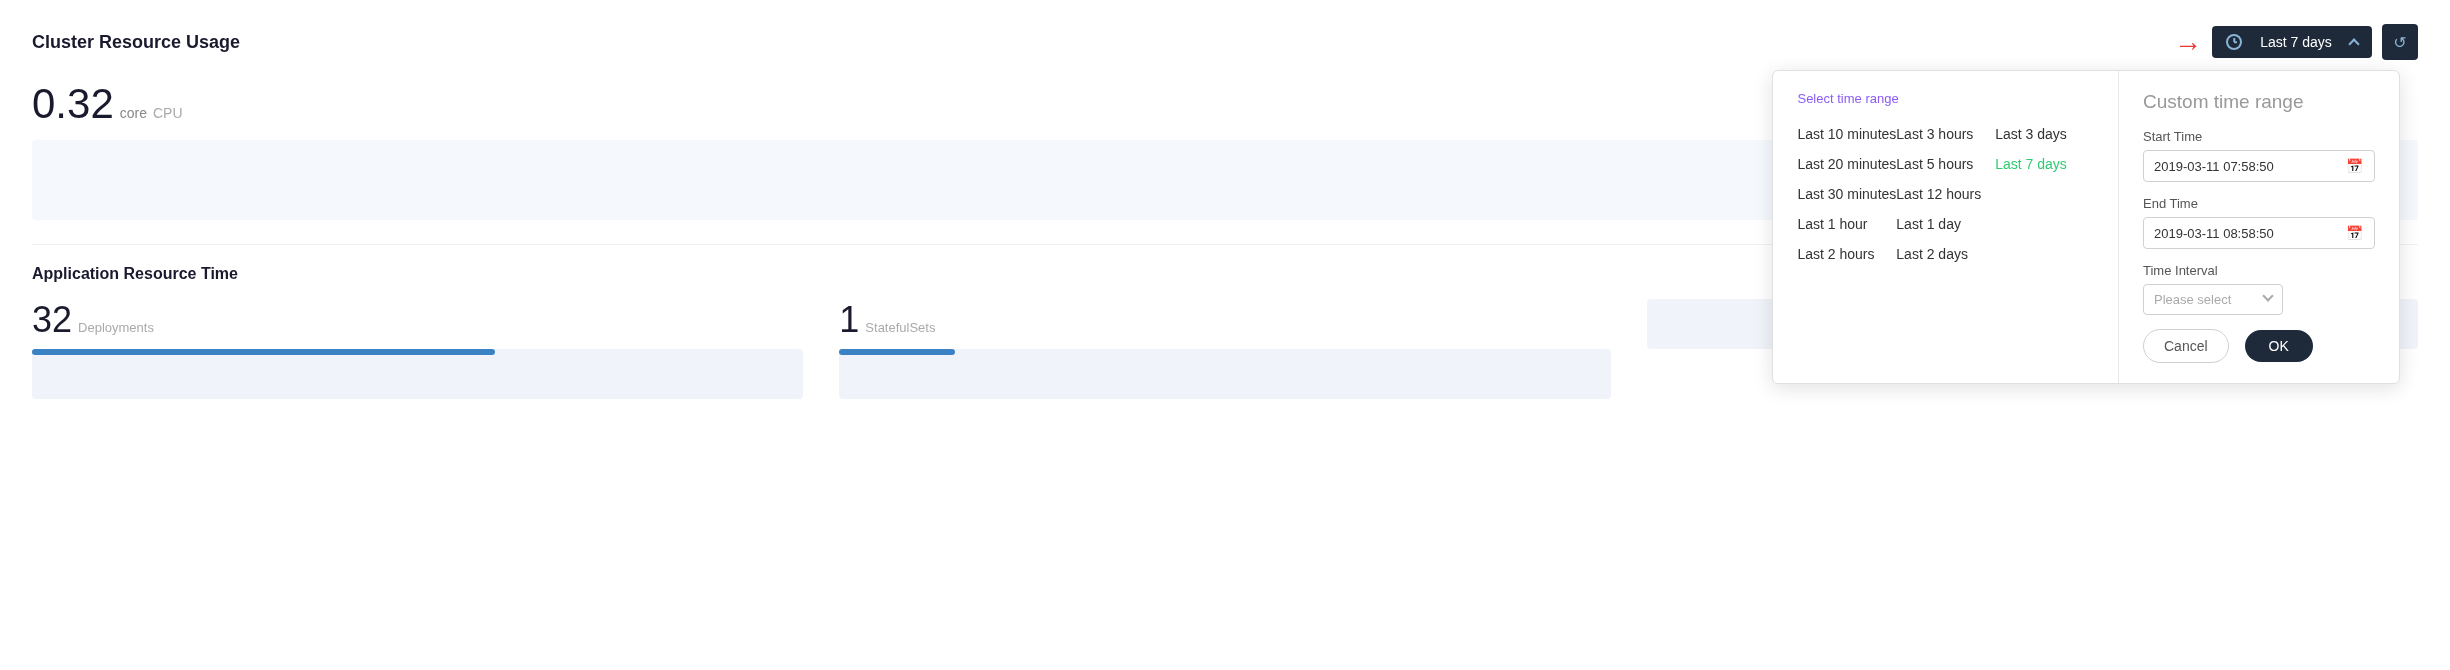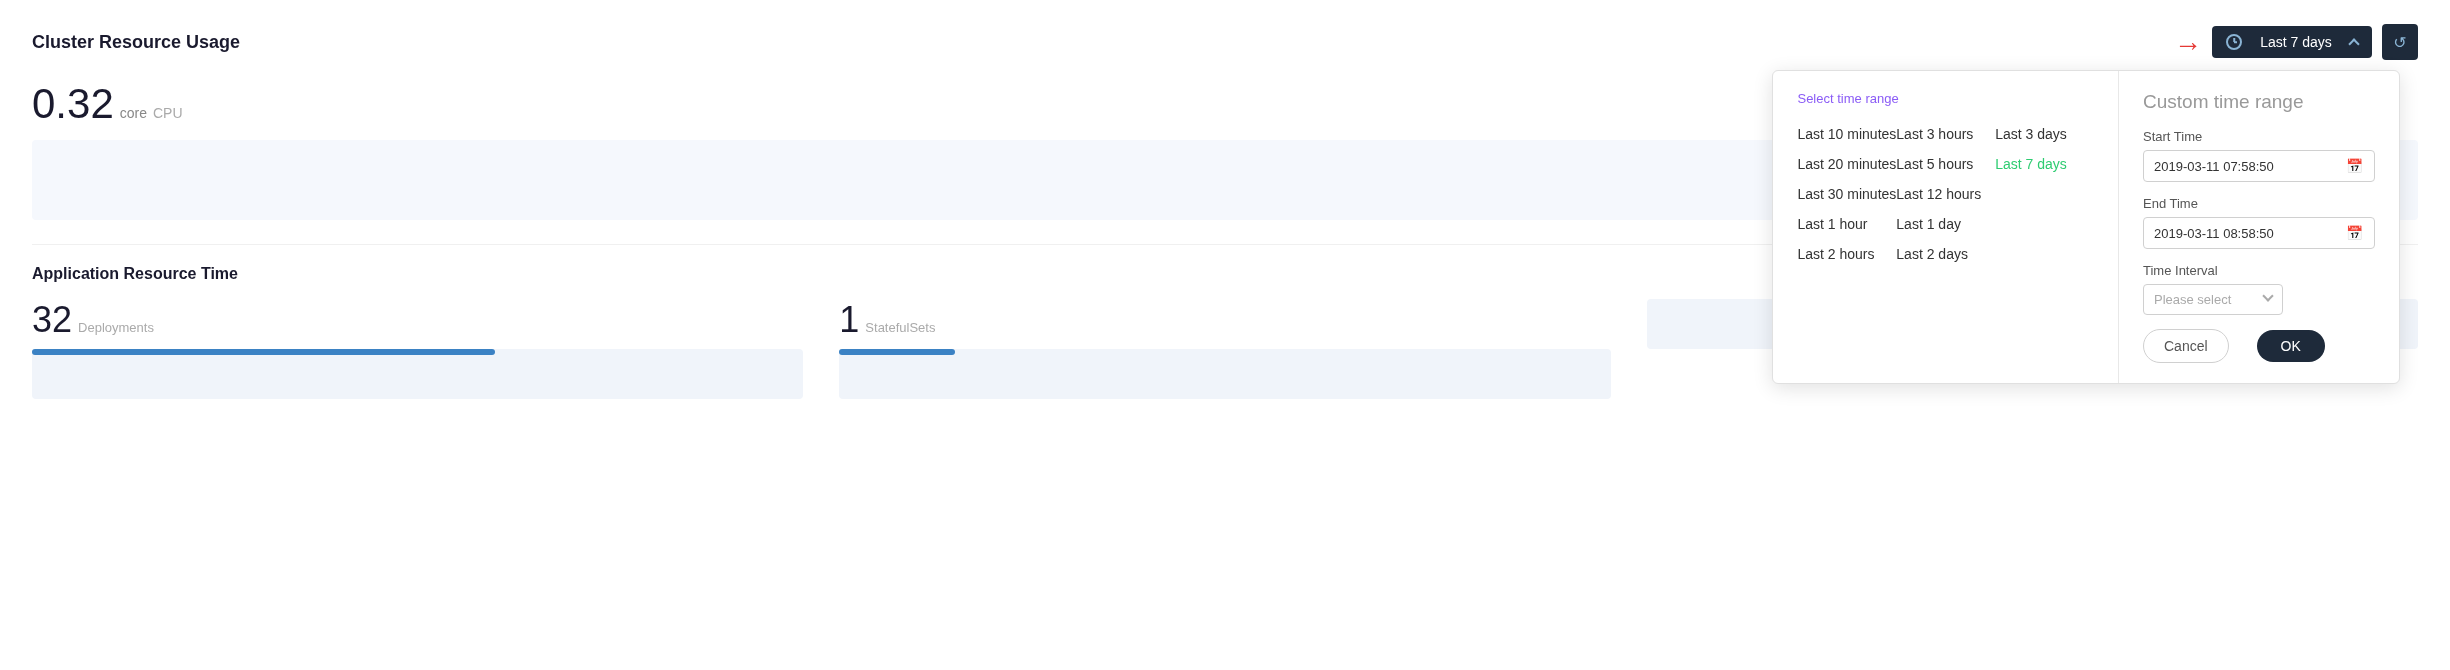--- a/index.html
+++ b/index.html
@@ -303,21 +303,21 @@
     .chevron-down {
       border: solid #aaa;
       border-width: 0 2px 2px 0;
       display: inline-block;
       padding: 3px;
       transform: rotate(45deg);
     }
 
     .action-buttons {
       display: flex;
-      gap: 28px;
+      gap: 16px;
       align-items: center;
     }
     .cancel-btn {
       background: #fff;
       border: 1px solid #d0d0d0;
       border-radius: 20px;
       padding: 8px 20px;
       font-size: 14px;
       color: #555;
       cursor: pointer;

